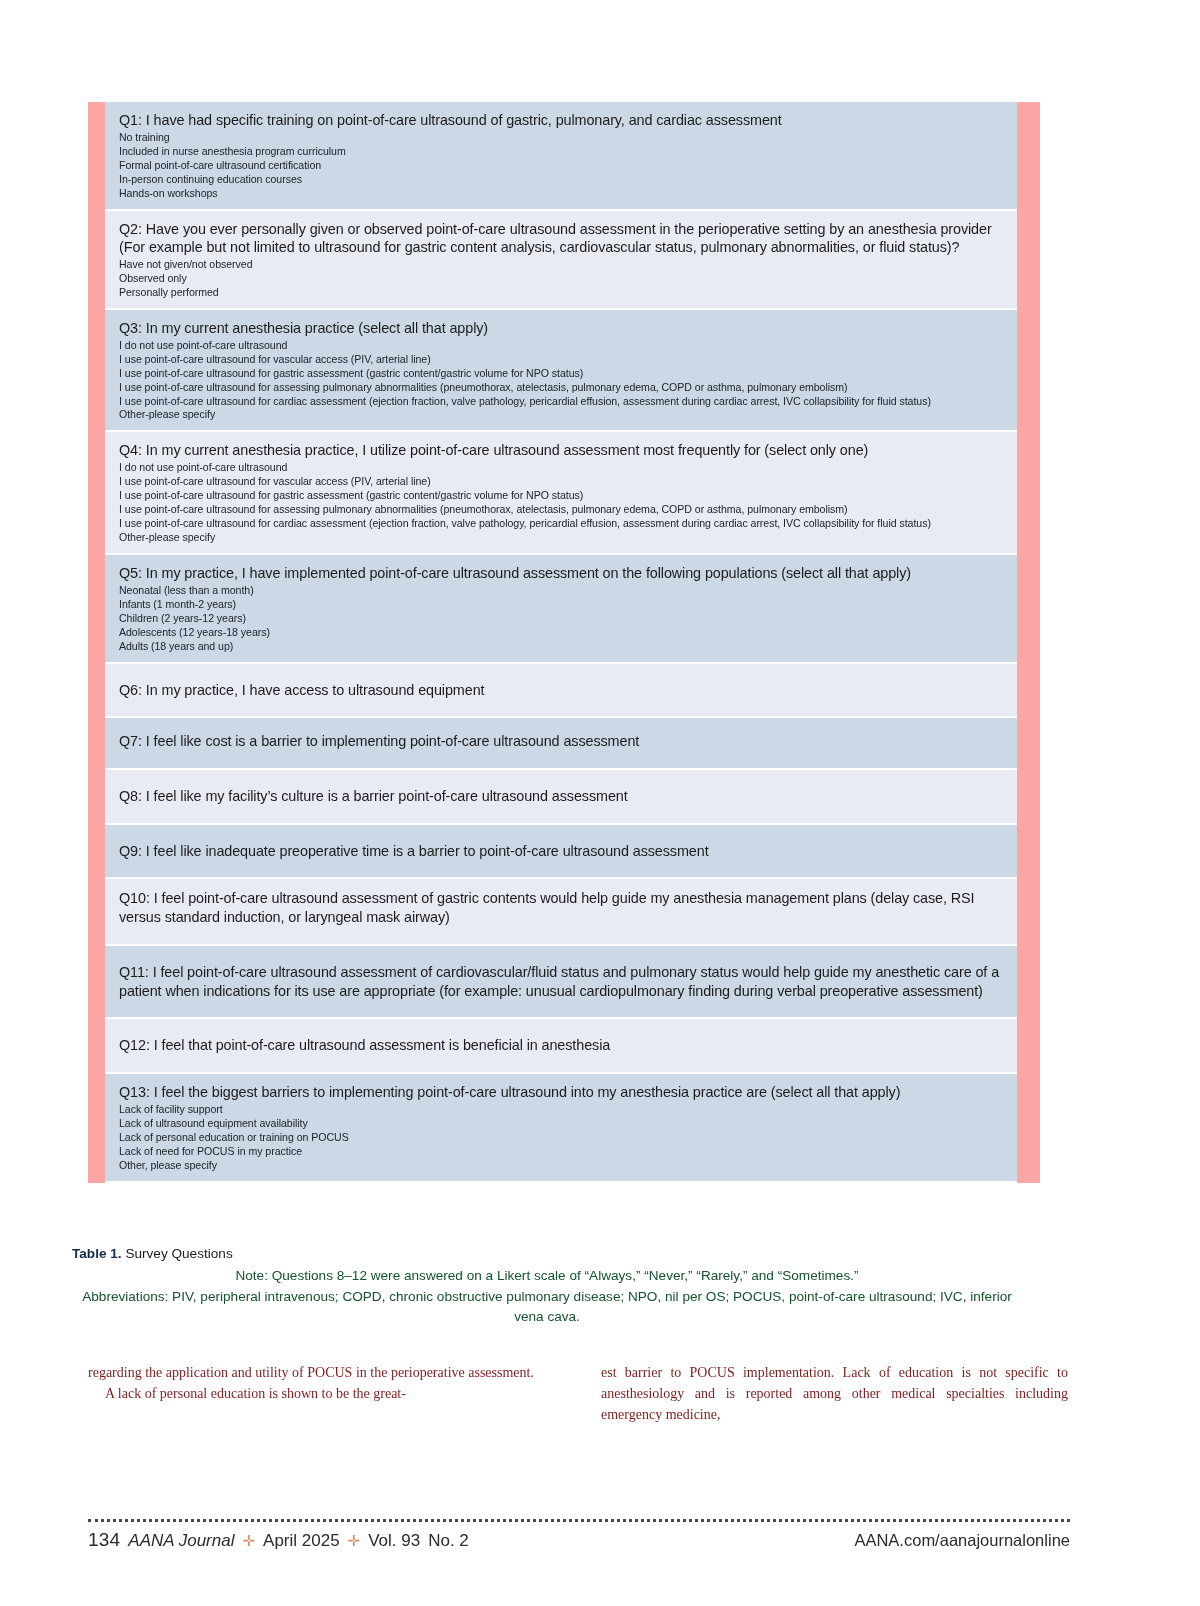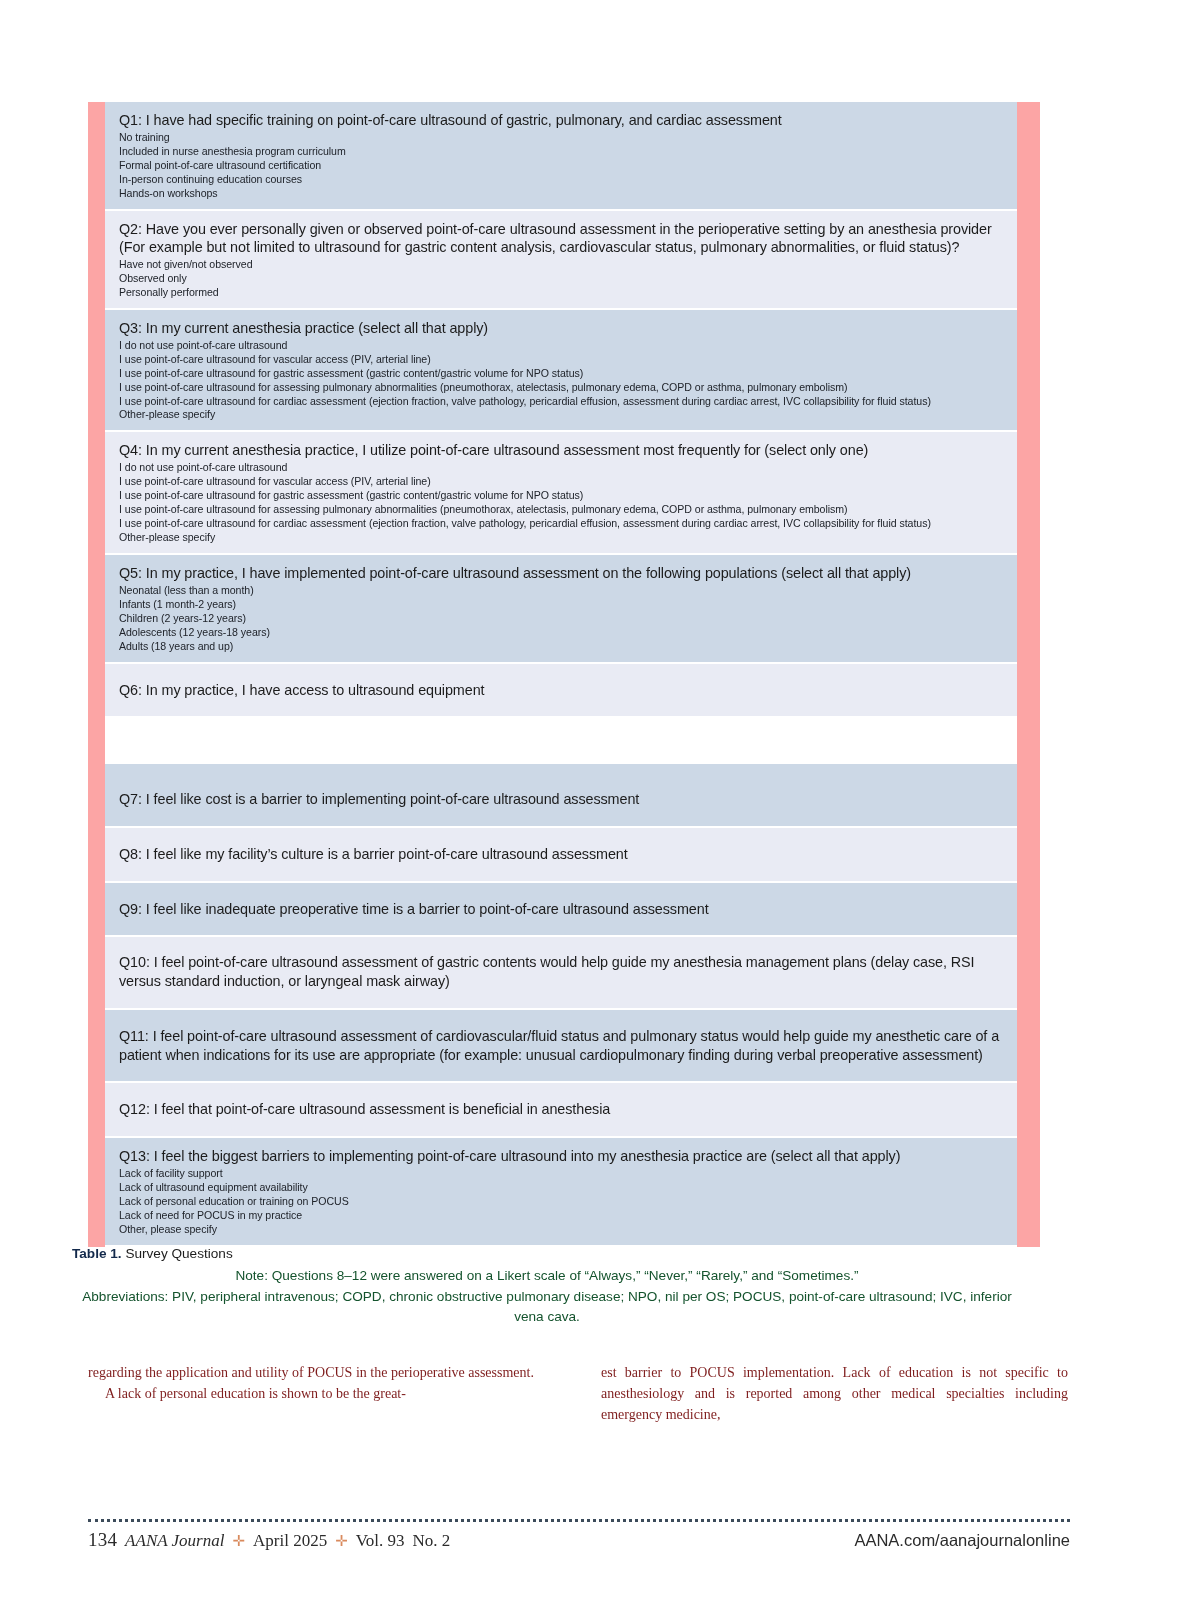--- a/index.html
+++ b/index.html
@@ -123,21 +123,20 @@
     justify-content: space-between;
     align-items: baseline;
     font-size: 17px;
     color: #2b2b2b;
   }
   #footer .f-left {
     display: flex;
     align-items: baseline;
     gap: 8px;
     white-space: nowrap;
-    font-family: Liberation Serif, serif;
   }
   #footer .page-num {
     font-size: 19px;
     letter-spacing: 0.2px;
   }
   #footer .jrnl {
     font-style: italic;
   }
   #footer .cross {
     color: #d98a5d;
@@ -199,30 +198,30 @@
           <li>Neonatal (less than a month)</li>
           <li>Infants (1 month-2 years)</li>
           <li>Children (2 years-12 years)</li>
           <li>Adolescents (12 years-18 years)</li>
           <li>Adults (18 years and up)</li>
         </ul>
       </div>
       <div class="qrow shade-b" style="padding-top: 17px; padding-bottom: 16px;">
         <div class="qtitle">Q6: In my practice, I have access to ultrasound equipment</div>
       </div>
-      <div class="qrow shade-a" style="padding-top: 26px; padding-bottom: 16px; margin-top: 46px;">
+      <div class="qrow shade-a" style="padding-top: 14px; padding-bottom: 16px;">
         <div class="qtitle">Q7: I feel like cost is a barrier to implementing point-of-care ultrasound assessment</div>
       </div>
       <div class="qrow shade-b" style="padding-top: 17px; padding-bottom: 16px;">
         <div class="qtitle">Q8: I feel like my facility’s culture is a barrier point-of-care ultrasound assessment</div>
       </div>
       <div class="qrow shade-a" style="padding-top: 17px; padding-bottom: 16px;">
         <div class="qtitle">Q9: I feel like inadequate preoperative time is a barrier to point-of-care ultrasound assessment</div>
       </div>
-      <div class="qrow shade-b" style="padding-top: 16px; padding-bottom: 16px;">
+      <div class="qrow shade-b" style="padding-top: 10px; padding-bottom: 16px;">
         <div class="qtitle">Q10: I feel point-of-care ultrasound assessment of gastric contents would help guide my anesthesia management plans (delay case, RSI versus standard induction, or laryngeal mask airway)</div>
       </div>
       <div class="qrow shade-a" style="padding-top: 17px; padding-bottom: 16px;">
         <div class="qtitle">Q11: I feel point-of-care ultrasound assessment of cardiovascular/fluid status and pulmonary status would help guide my anesthetic care of a patient when indications for its use are appropriate (for example: unusual cardiopulmonary finding during verbal preoperative assessment)</div>
       </div>
       <div class="qrow shade-b" style="padding-top: 17px; padding-bottom: 16px;">
         <div class="qtitle">Q12: I feel that point-of-care ultrasound assessment is beneficial in anesthesia</div>
       </div>
       <div class="qrow shade-a">
         <div class="qtitle">Q13: I feel the biggest barriers to implementing point-of-care ultrasound into my anesthesia practice are (select all that apply)</div>

